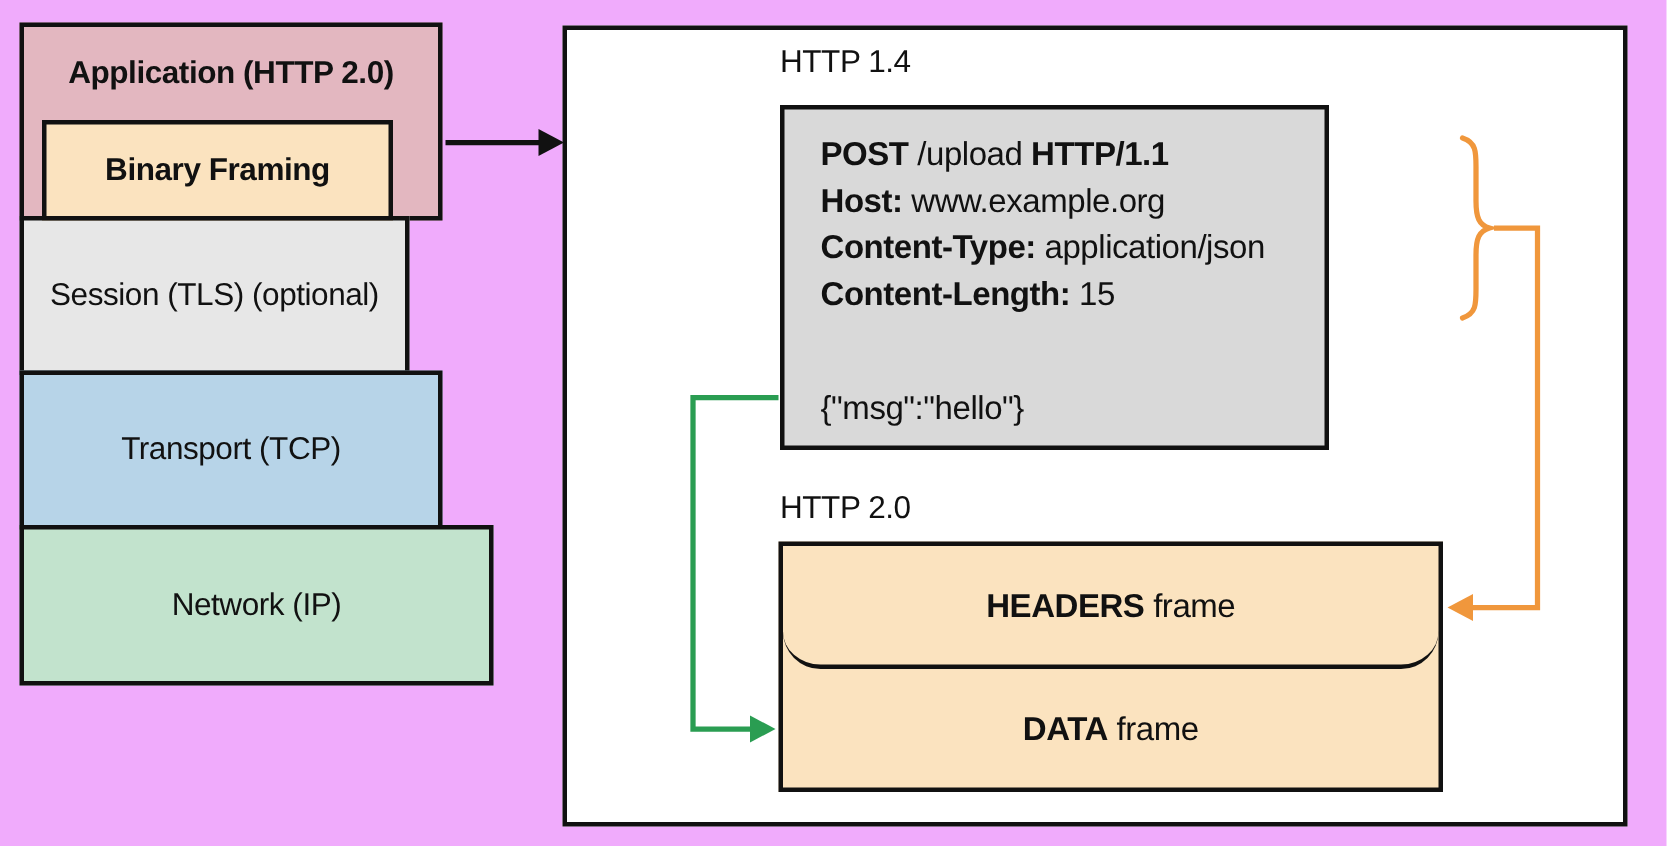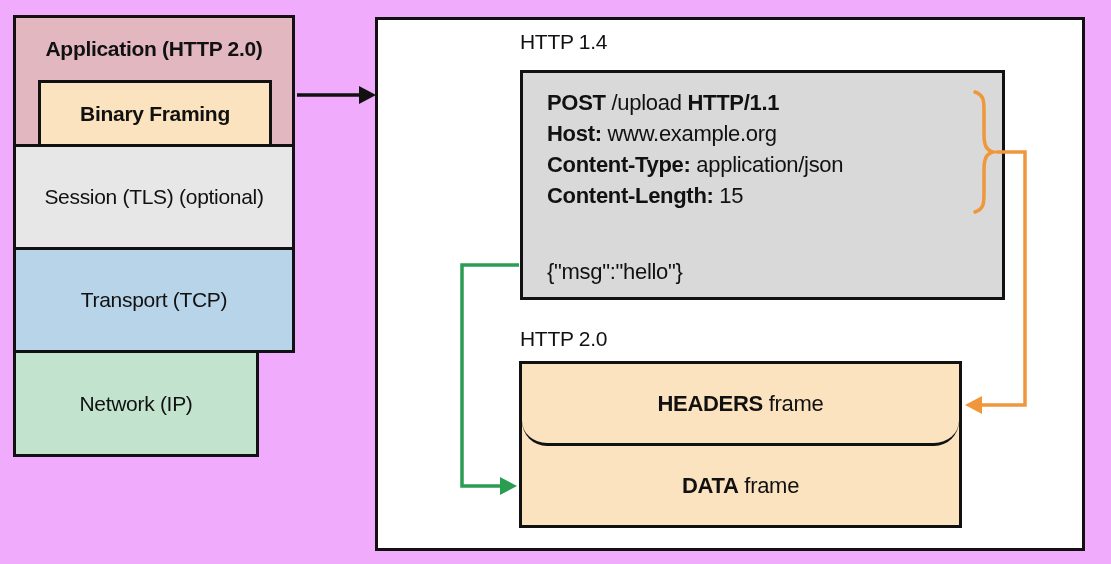--- a/index.html
+++ b/index.html
@@ -24,31 +24,31 @@
   .flex-center {
     display: flex;
     align-items: center;
     justify-content: center;
   }
   
   .layer-label { font-size: 21px; }
   .bold { font-weight: bold; }
   #layer-app       { left: 13px;  top: 15px;  width: 282px; height: 132px; }
   #app-label-area  { position: absolute; left: 0; top: 0; width: 100%; height: 62px; }
-  #layer-binary    { left: 38px;  top: 80px;  width: 234px; height: 67px;  z-index: 2; }
-  #layer-session   { left: 13px;  top: 144px; width: 282px; height: 106px; }
+  #layer-binary    { left: 28px;  top: 80px;  width: 234px; height: 67px;  z-index: 2; }
+  #layer-session   { left: 13px;  top: 144px; width: 260px; height: 106px; }
   #layer-transport { left: 13px;  top: 247px; width: 282px; height: 106px; }
-  #layer-network   { left: 13px;  top: 350px; width: 246px; height: 107px; }
+  #layer-network   { left: 13px;  top: 350px; width: 316px; height: 107px; }
   
   #outer-panel { left: 375px; top: 17px; width: 710px; height: 534px; background: #fff; }
   .section-label { position: absolute; font-size: 21px; }
   #http11-label { left: 520px; top: 30px; }
   #http2-label  { left: 520px; top: 327px; }
   #request-box {
-    left: 520px; top: 70px; width: 485px; height: 230px;
+    left: 520px; top: 70px; width: 366px; height: 230px;
     font-size: 22px; line-height: 31px;
     padding: 14px 10px 16px 24px;
   }
   #request-body { margin-top: 45px; }
   #frames-box { left: 519px; top: 361px; width: 443px; height: 167px; }
   .frame-row { width: 100%; font-size: 22px; }
   #headers-frame-row { height: 82px; border-bottom: 3px solid #111; border-radius: 25px; }
   #data-frame-row    { height: 79px; }
   
   #connector-overlay {

